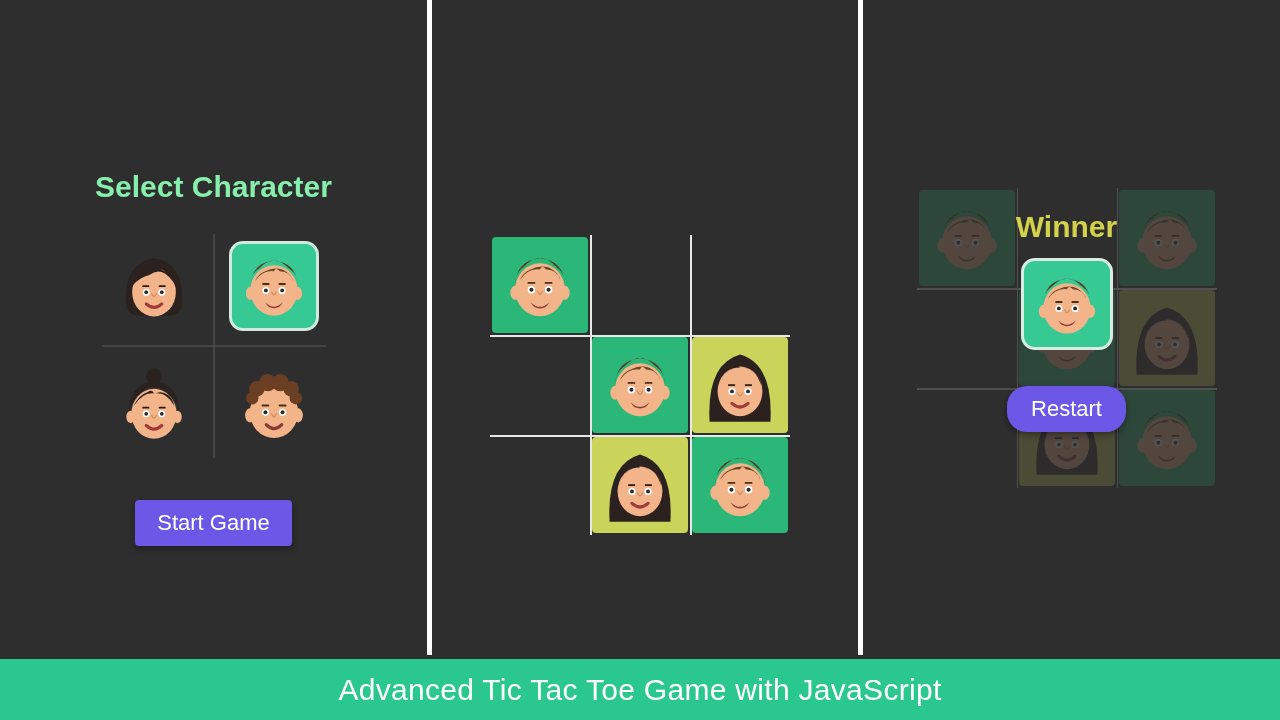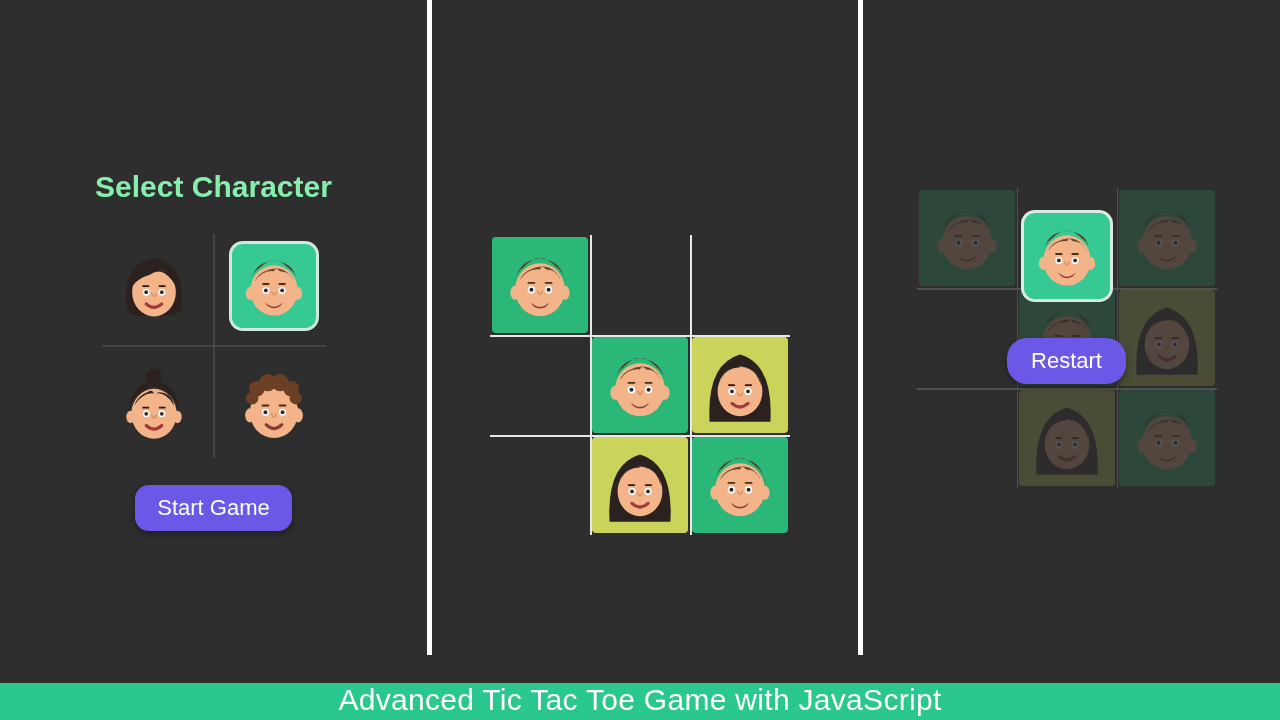--- a/index.html
+++ b/index.html
@@ -6,36 +6,36 @@
   html, body { width: 1280px; height: 720px; overflow: hidden; font-family: 'Segoe UI', Arial, sans-serif; background: #000; }
   .stage { position: relative; width: 1280px; height: 720px; }
   .panels { position: absolute; inset: 0; display: flex; }
   .panel { position: relative; background: #2e2e2e; height: 100%; }
   .p-left { width: 427px; }
   .p-mid  { width: 426px; }
   .p-right{ width: 427px; }
   .vdiv1 { position:absolute; left:427px; top:0; width:5px; height:655px; background:#fff; }
   .vdiv2 { position:absolute; left:858px; top:0; width:5px; height:655px; background:#fff; }
 
-  .footer { position: absolute; left:0; right:0; bottom:0; height: 37px; background:#2ac78e; display:flex; align-items:flex-start; justify-content:center; }
+  .footer { position: absolute; left:0; right:0; bottom:0; height: 61px; background:#2ac78e; display:flex; align-items:center; justify-content:center; }
   .footer-text { color:#fff; font-size: 30px; font-weight:400; letter-spacing:.3px;}
 
   
   .sel-wrap { position:absolute; left:0; right:0; top:170px; text-align:center; }
   .sel-title { color:#86efac; font-size:30px; font-weight:600; margin-bottom:22px; }
   .sel-grid { position:relative; width:240px; height:240px; margin:0 auto; }
   .sel-grid::before, .sel-grid::after { content:""; position:absolute; background:#5a5a5a; }
   .sel-grid::before { left:50%; top:8px; bottom:8px; width:1px; transform:translateX(-.5px);}
   .sel-grid::after  { top:50%; left:8px; right:8px; height:1px; transform:translateY(-.5px);}
   .sel-cell { position:absolute; width:120px; height:120px; display:flex; align-items:center; justify-content:center; cursor:pointer; }
   .sel-cell.tl{ left:0; top:0;} .sel-cell.tr{ right:0; top:0;}
   .sel-cell.bl{ left:0; bottom:0;} .sel-cell.br{ right:0; bottom:0;}
   .char-tile { width:90px; height:90px; border-radius:14px; display:flex; align-items:center; justify-content:center; }
   .char-tile.selected { background:#37c993; border:3px solid #cfe9df; }
-  .btn { margin-top:19px; display:inline-block; background:#6b58e6; color:#fff; font-size:22px; padding:10px 22px; border-radius:14px; border:none; cursor:pointer; box-shadow:0 3px 6px rgba(0,0,0,.35); }
+  .btn { margin-top:34px; display:inline-block; background:#6b58e6; color:#fff; font-size:22px; padding:10px 22px; border-radius:4px; border:none; cursor:pointer; box-shadow:0 3px 6px rgba(0,0,0,.35); }
 
   
   .board-wrap { position:absolute; left:50%; top:235px; transform:translateX(-50%); }
   .board { position:relative; width:300px; height:300px; }
   .gline { position:absolute; background:#e8e8e8; }
   .gv1 { left:100px; top:0; width:1.5px; height:300px; }
   .gv2 { left:200px; top:0; width:1.5px; height:300px; }
   .gh1 { top:100px; left:0; height:1.5px; width:300px; }
   .gh2 { top:200px; left:0; height:1.5px; width:300px; }
   .cell { position:absolute; width:100px; height:100px; cursor:pointer;}
@@ -287,20 +287,21 @@
           <div class="cell r2 c2">
               <div class="mark p1">
                 <svg class="face" width="78" height="78" viewBox="0 0 100 100">
                   <use href="#face-man-short-brown"></use>
                 </svg>
               </div>
             </div>
         </div>
       </div>
       <div class="win-wrap">
+        <h2 class="win-title">Winner</h2>
         <div class="win-tile">
           <svg class="face" width="74" height="74" viewBox="0 0 100 100">
               <use href="#face-man-short-brown"></use>
             </svg>
         </div>
         <button class="btn2">Restart</button>
       </div>
     </section>
   </div>
 

